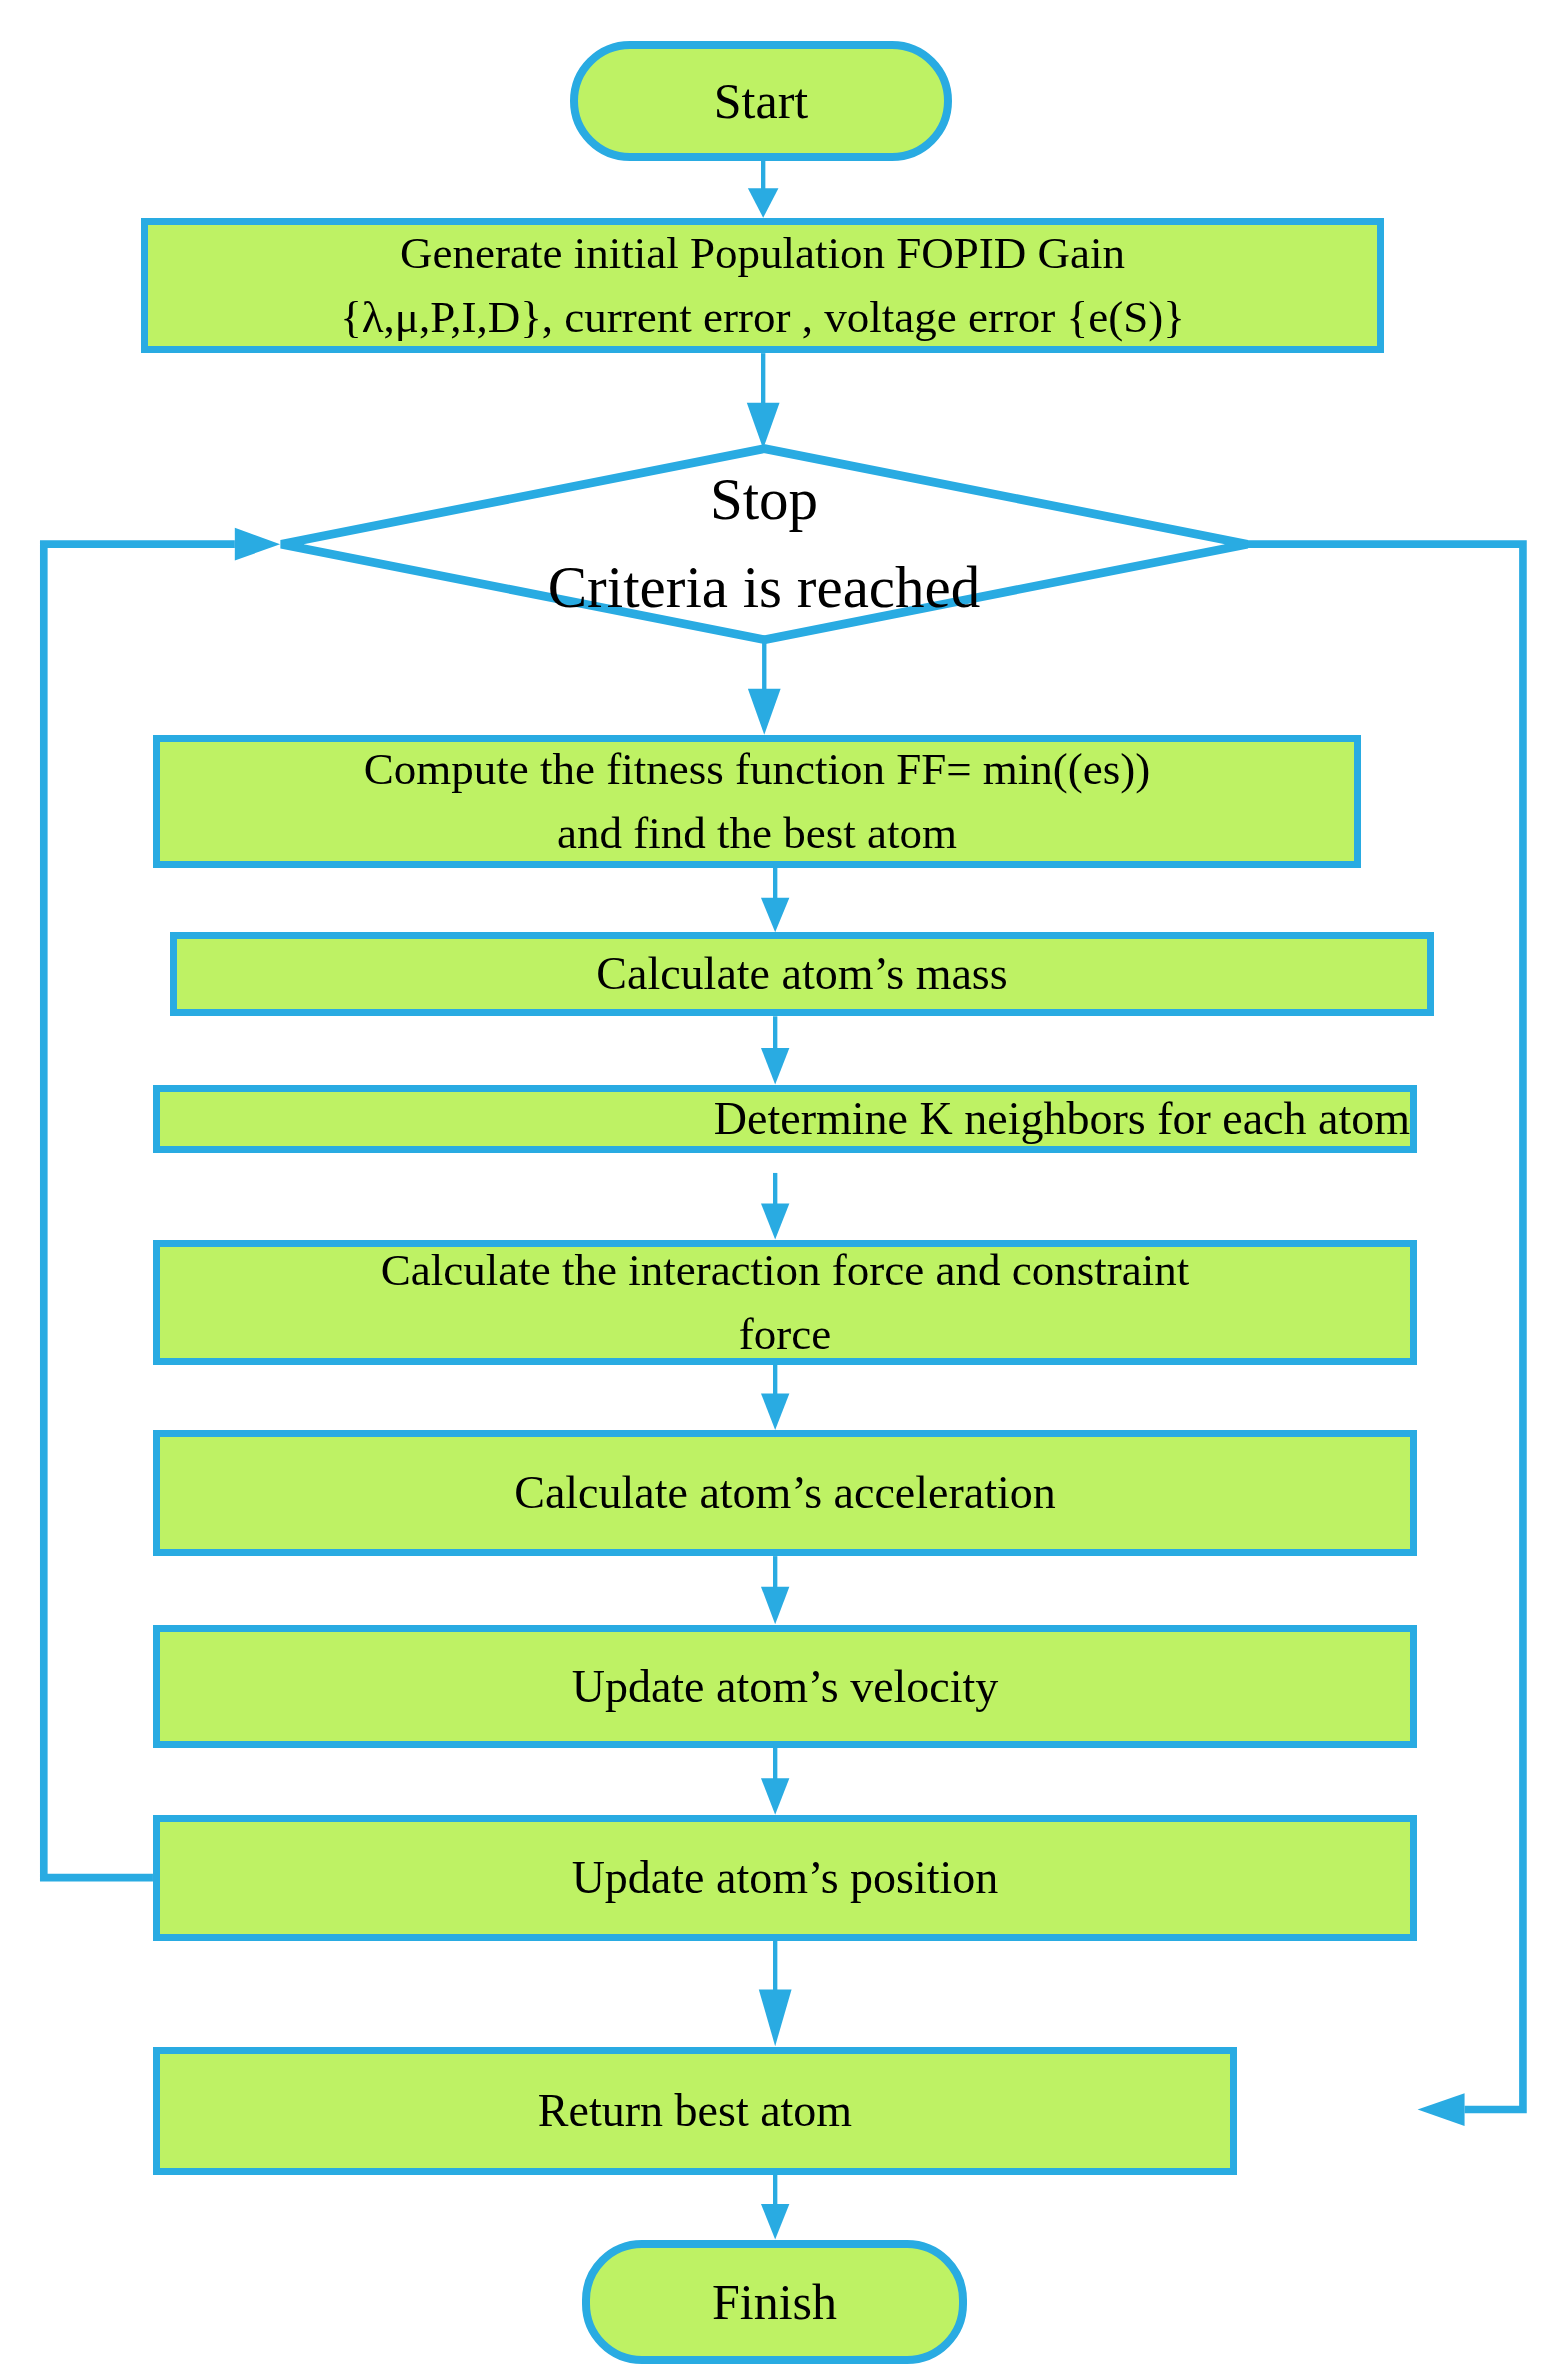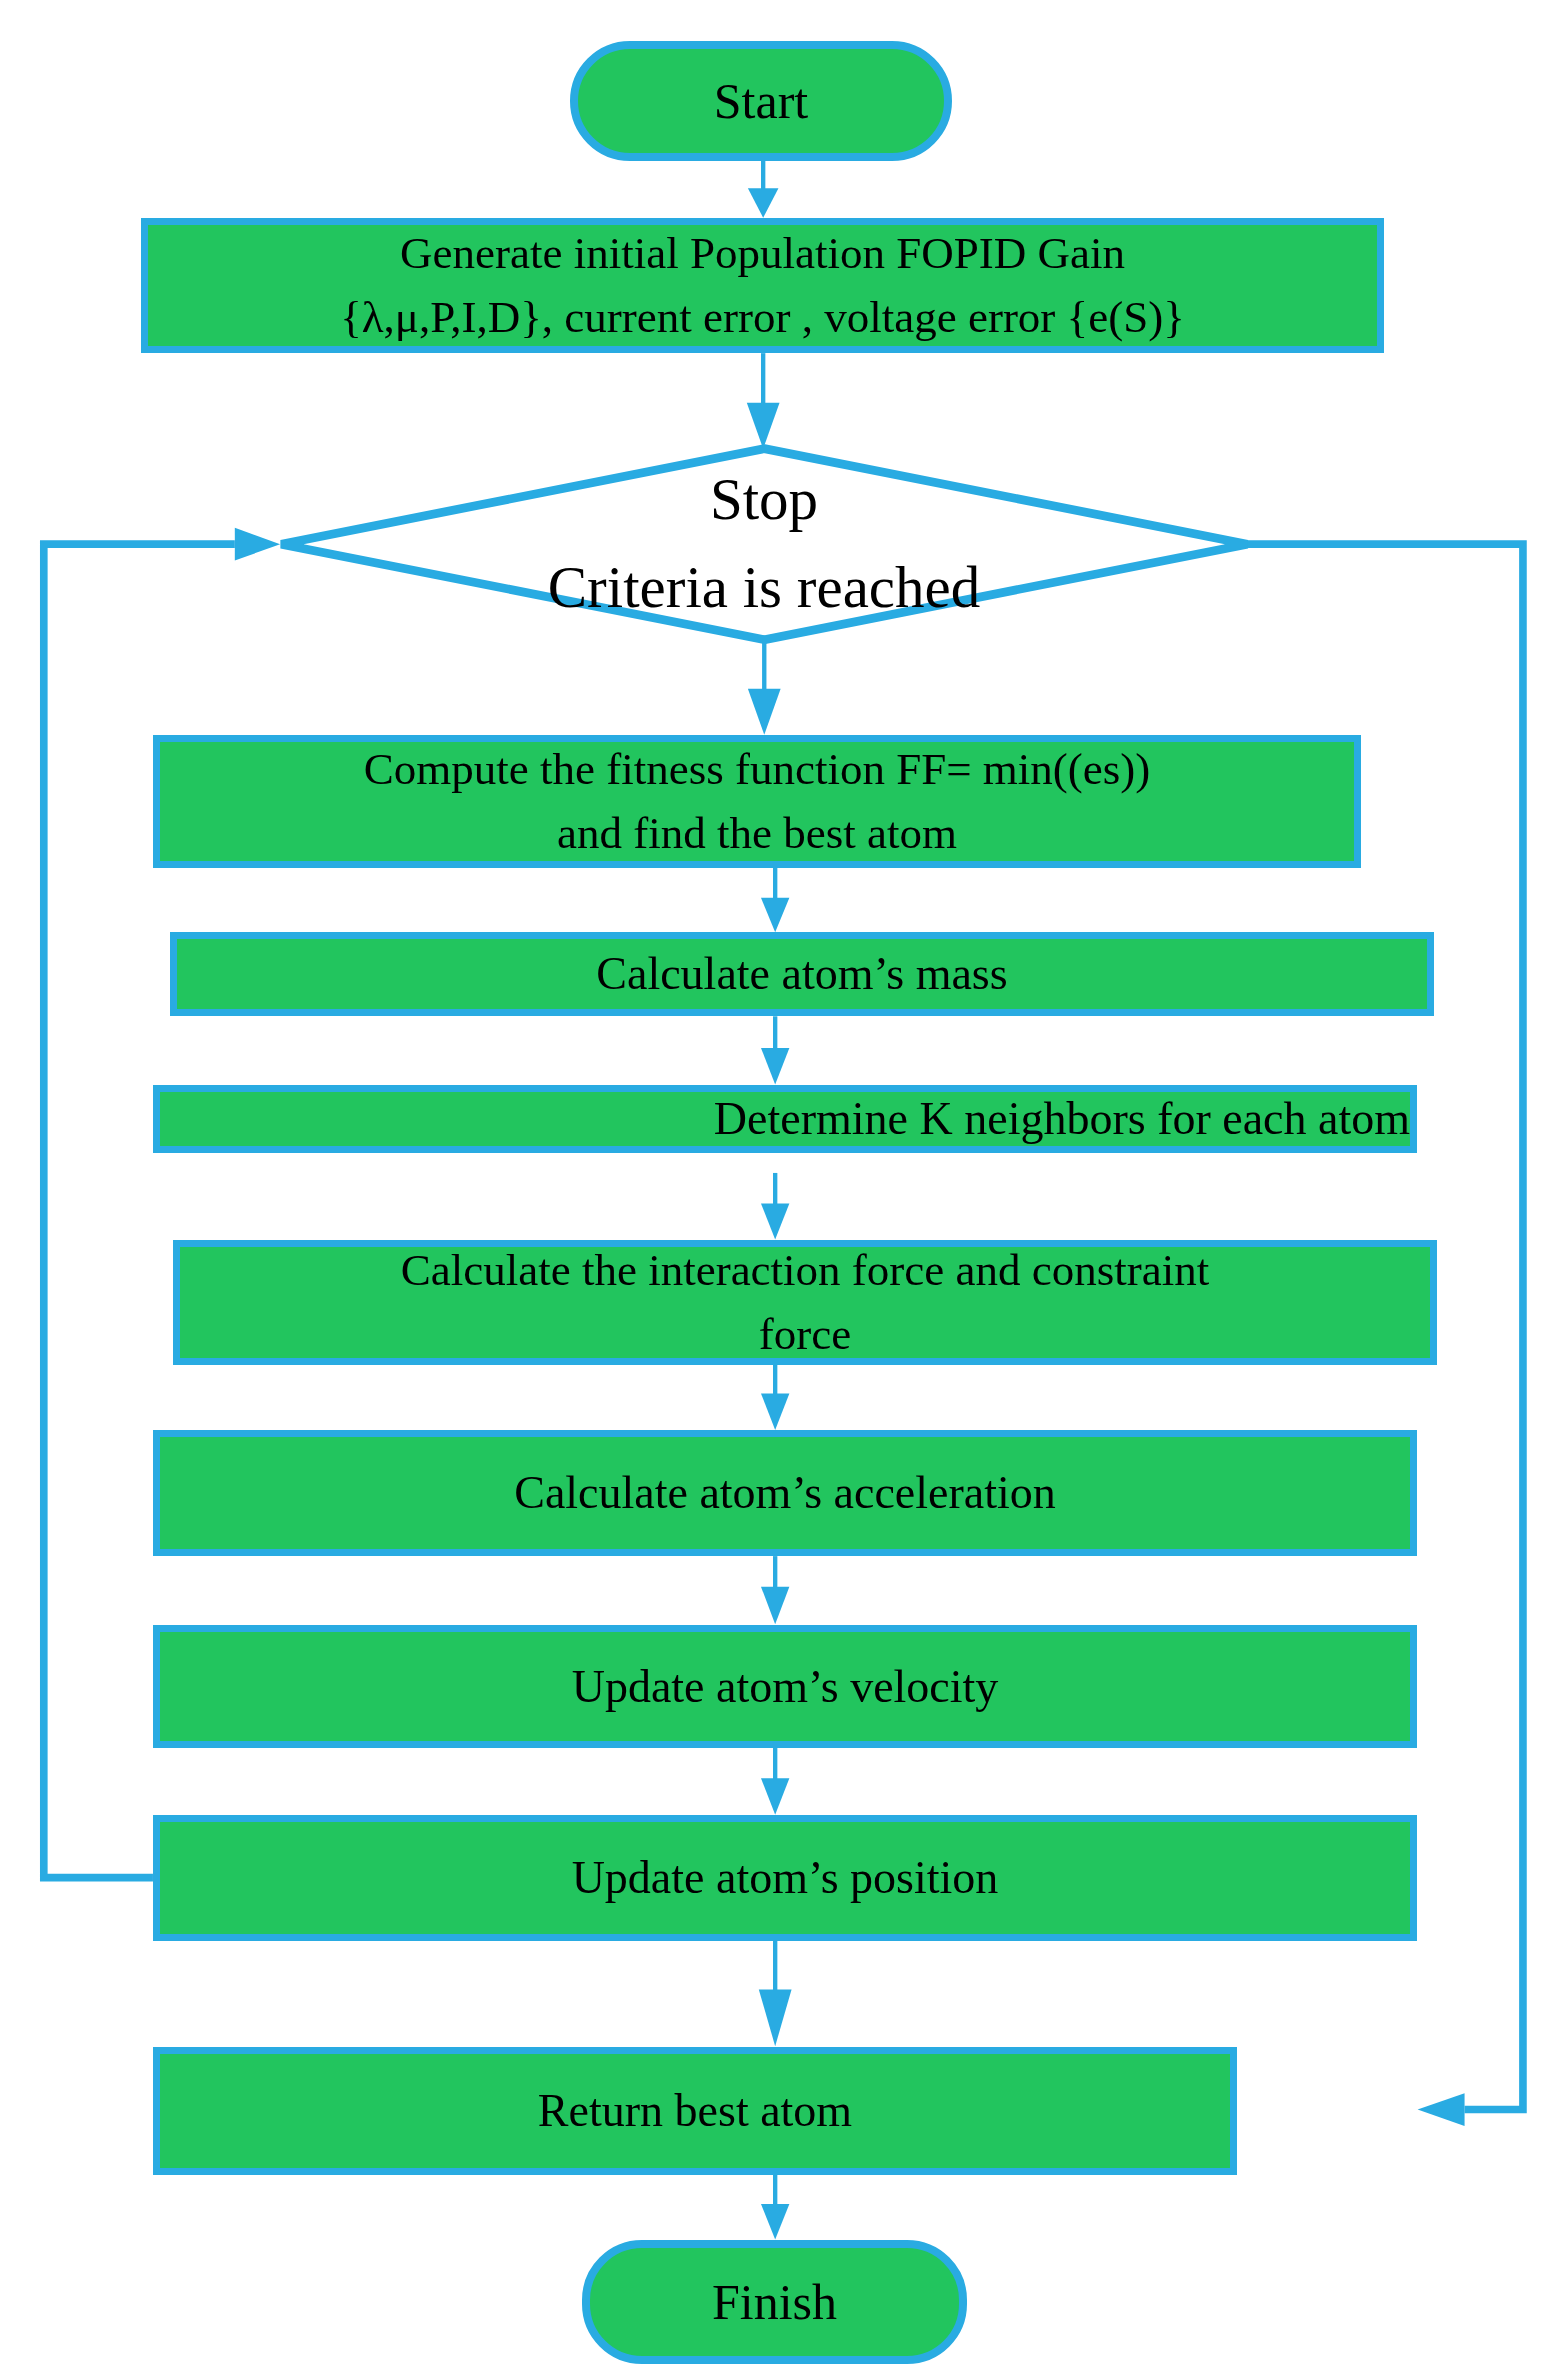--- a/index.html
+++ b/index.html
@@ -9,35 +9,35 @@
     font-family:"Liberation Serif","DejaVu Serif",serif; color:var(--text);
   }
   svg.layer { position:absolute; left:0; top:0; width:1558px; height:2377px; }
   .ln   { stroke:var(--accent,#29ABE2); stroke-width:8;  fill:none; }
   .ln14 { stroke:var(--accent,#29ABE2); stroke-width:14; fill:none; }
   .hd   { fill:var(--accent,#29ABE2); stroke:none; }
   .diamond { fill:#ffffff; stroke:var(--accent,#29ABE2); stroke-width:16; }
   .node {
     position:absolute; display:flex; flex-direction:column;
     align-items:center; justify-content:center; text-align:center;
-    background:#22c55e; box-sizing:border-box;
+    background:#bef264; box-sizing:border-box;
   }
   .proc { border:7.6px solid var(--accent,#29ABE2); font-size:45px; line-height:1.42; }
   .term { border:8.7px solid var(--accent,#29ABE2); border-radius:60px; font-size:50px; }
   .free { background:transparent; border:none; }
   .node span { display:block; white-space:nowrap; }
 
   
   .n-start    { left:570px; top:41px;   width:382px;  height:120px; }
   .n-generate { left:141px;  top:218px;  width:1243px; height:135px; }
   .n-decision { left:382px;  top:461px;  width:764px; height:164px; font-size:59px; line-height:1.5; }
   .n-compute  { left:153px;  top:735px; width:1208px; height:133px; }
   .n-mass     { left:170px;  top:932px; width:1264px; height:84px; font-size:46px; }
   .n-neighbors{ left:153px;  top:1085px; width:1264px; height:68px; font-size:46px;align-items:flex-end; }
-  .n-force    { left:153px;  top:1240px; width:1264px; height:125px;margin-left:20px; }
+  .n-force    { left:153px;  top:1240px; width:1264px; height:125px; }
   .n-accel    { left:153px;  top:1430px; width:1264px; height:126px; font-size:46px; }
   .n-velocity { left:153px;  top:1625px; width:1264px; height:123px; font-size:46px; }
   .n-position { left:153px;  top:1815px; width:1264px; height:126px; font-size:46px;align-items:center; }
   .n-return   { left:153px;  top:2047px; width:1084px; height:128px; font-size:46px; }
   .n-finish   { left:582px; top:2240px; width:385px;  height:124px; }
 </style>
 </head>
 <body>
 
 <div class="canvas">

